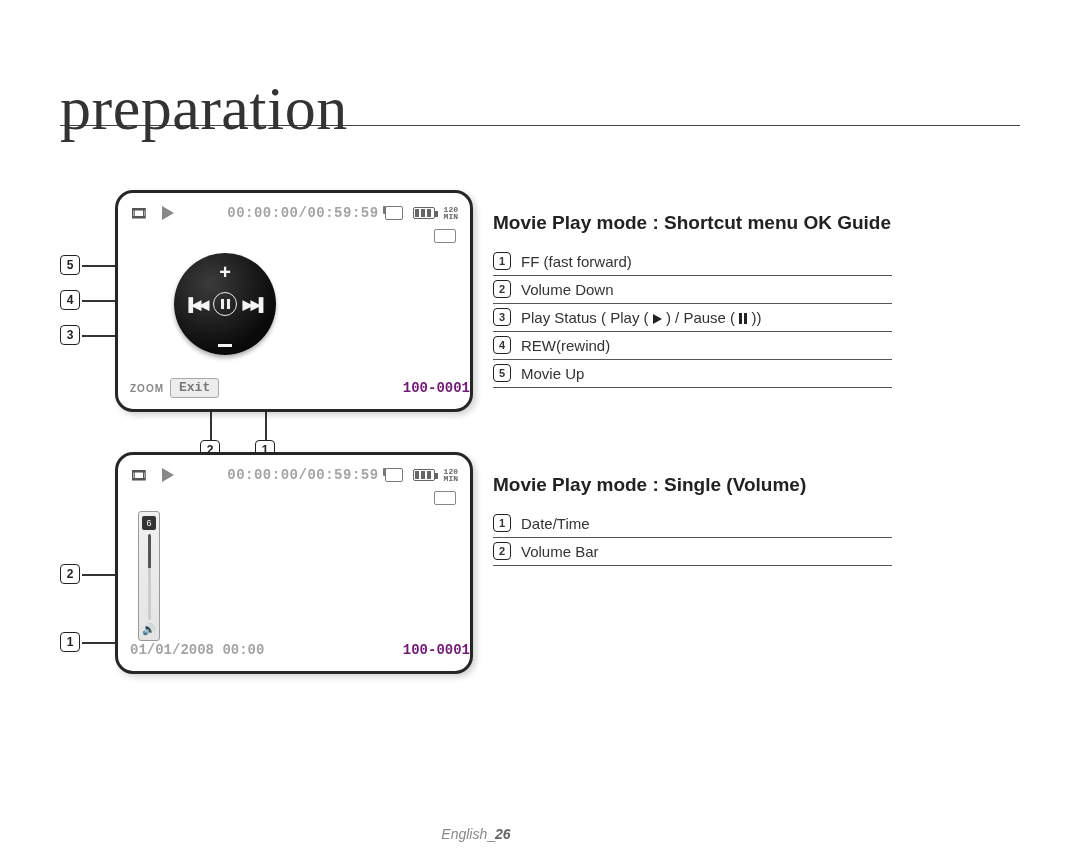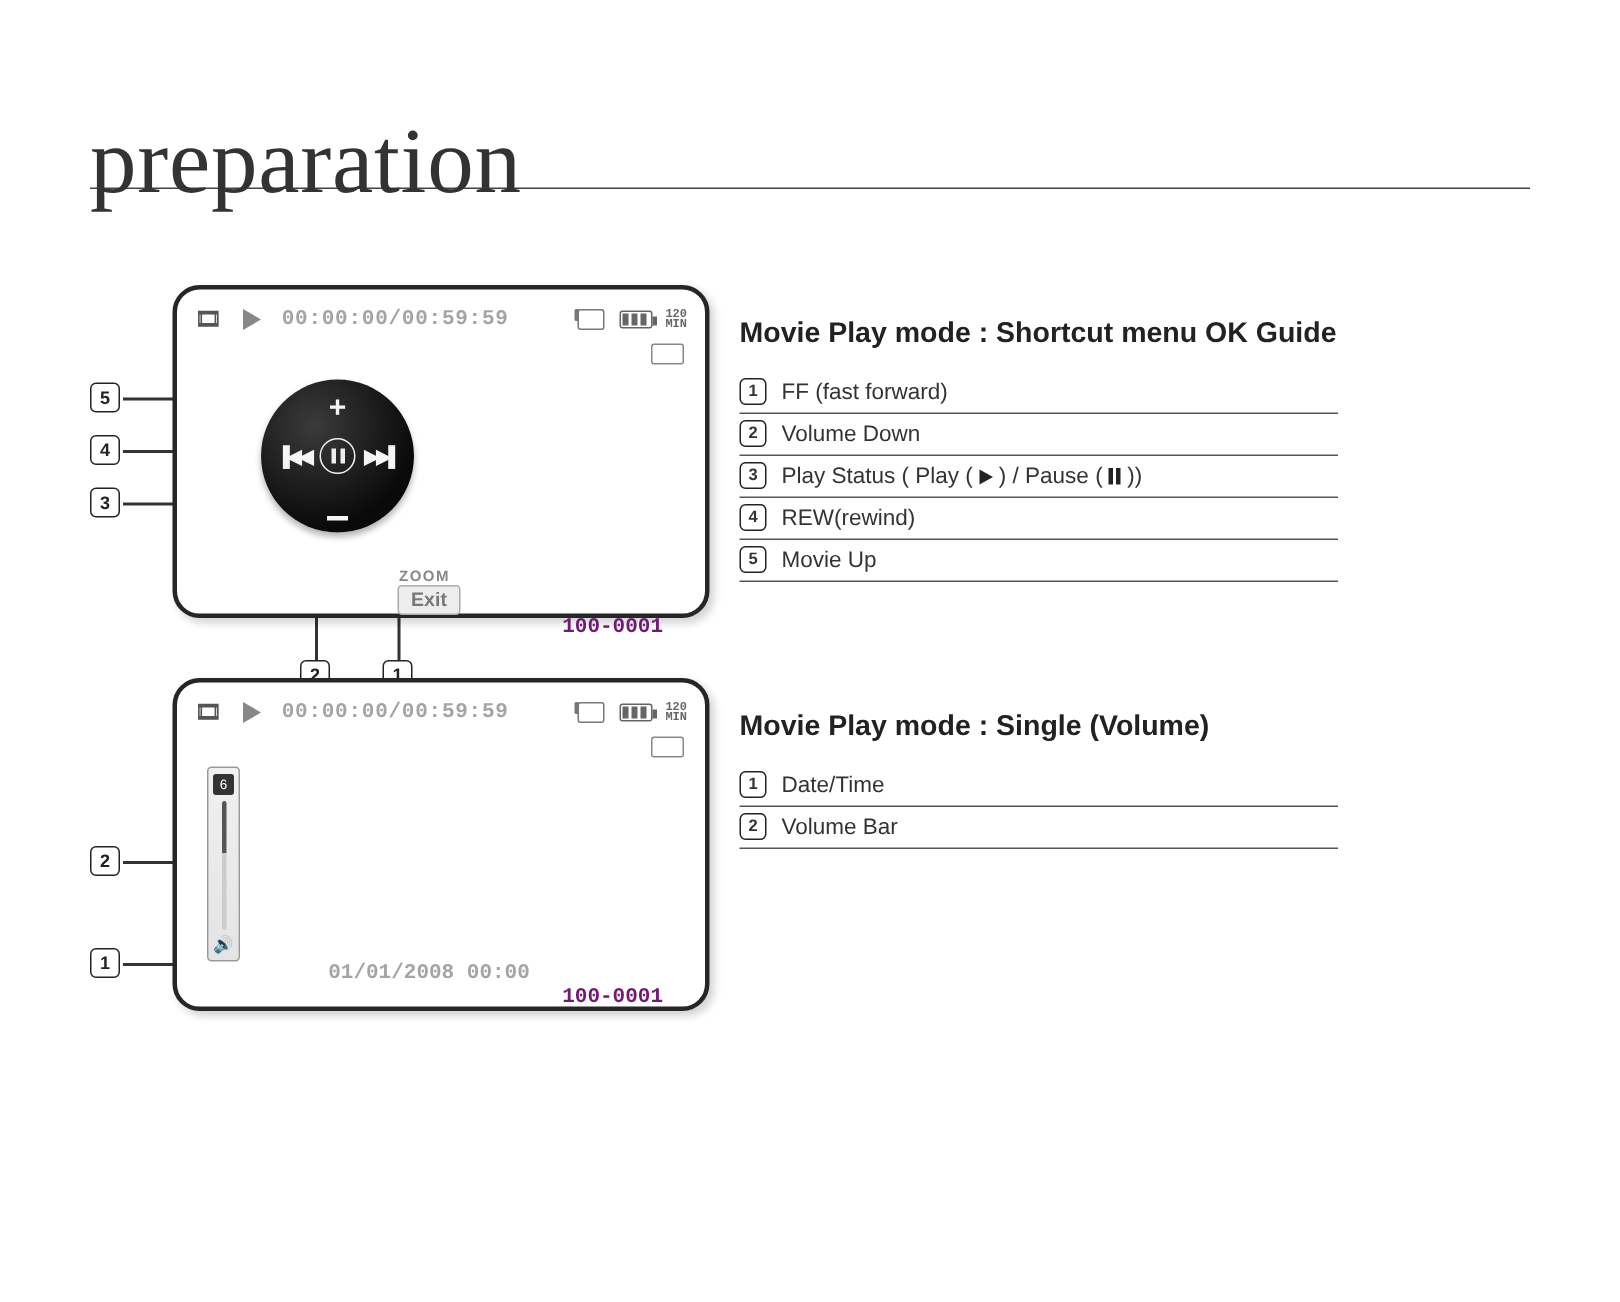--- a/index.html
+++ b/index.html
@@ -36,47 +36,47 @@
   .topbar {
     position: absolute; top: 10px; left: 12px; right: 12px; height: 20px;
     display: flex; align-items: center; font-family: 'Courier New', monospace;
     font-size: 14px; font-weight: bold; color: #888; gap: 6px;
   }
   .icon { display: inline-flex; align-items: center; justify-content: center; color: #555; }
   .play-tri {
     width: 0; height: 0; border-top: 7px solid transparent; border-bottom: 7px solid transparent;
     border-left: 12px solid #888; margin: 0 8px;
   }
-  .time-counter { flex: 1; text-align: left; color: #a4a4a4; letter-spacing: 0.5px; }
+  .time-counter { flex: 1; text-align: right; color: #a4a4a4; letter-spacing: 0.5px; }
   .card-icon {
     width: 18px; height: 14px; border: 1.5px solid #777; border-radius: 2px; position: relative;
   }
   .card-icon::after { content:''; position:absolute; top:-1px; left:-3px; width:3px; height:8px; background:#777; border-radius:1px;}
   .batt-icon {
     width: 22px; height: 12px; border: 1.5px solid #666; border-radius: 2px; position: relative; margin-left: 4px;
   }
   .batt-icon::before { content:''; position:absolute; right:-4px; top:3px; width:3px; height:6px; background:#666;}
   .batt-icon span { display:block; width:4px; height:8px; background:#666; margin:1px; float:left;}
   .min120 { font-size: 8px; font-weight: bold; color: #666; line-height: 7px; margin-left:3px;}
 
   .sub-icon {
     position: absolute; top: 36px; right: 14px; width: 22px; height: 14px;
     border: 1.5px solid #888; border-radius: 2px;
   }
 
   .bottombar {
-    position: absolute; bottom: 12px; left: 12px; right: 28px; height: 18px;
+    position: absolute; bottom: 12px; left: 12px; right: 0; height: 18px;
     display: flex; align-items: center; font-family: 'Courier New', monospace;
-    font-size: 14px; font-weight: bold; color: #a4a4a4; flex-direction: column;
+    font-size: 14px; font-weight: bold; color: #a4a4a4;
   }
   .zoom-lbl { font-family: Arial; font-size: 10px; letter-spacing: 1px; color:#888; margin-right: 6px;}
   .exit-btn {
     background: #ededed; border: 1px solid #aaa; border-radius: 3px;
     padding: 1px 8px 2px; font-size: 13px; color: #777; font-weight: bold;
-    font-family: Liberation Sans, sans-serif;
+    font-family: Liberation Mono, monospace;
   }
   .fileno { margin-left: auto; color: #701a75; }
 
   
   .dpad {
     position: absolute; top: 60px; left: 56px; width: 102px; height: 102px;
     border-radius: 50%; background: radial-gradient(circle at 35% 30%, #3b3b3b 0%, #0a0a0a 70%);
     box-shadow: 0 3px 4px rgba(0,0,0,0.3);
   }
   .dpad .glyph { position: absolute; color: #f5f5f5; font-size: 16px; font-weight: bold; }
@@ -304,13 +304,16 @@
           <li>
               <span class="num">2</span>
               <span>Volume Bar</span>
             </li>
         </ul>
       </div>
     </div>
 
   </div>
 
+  <div class="footer">
+    <span class="lang">English</span><span>_</span><b>26</b>
+  </div>
 </div>
 
 </body></html>

